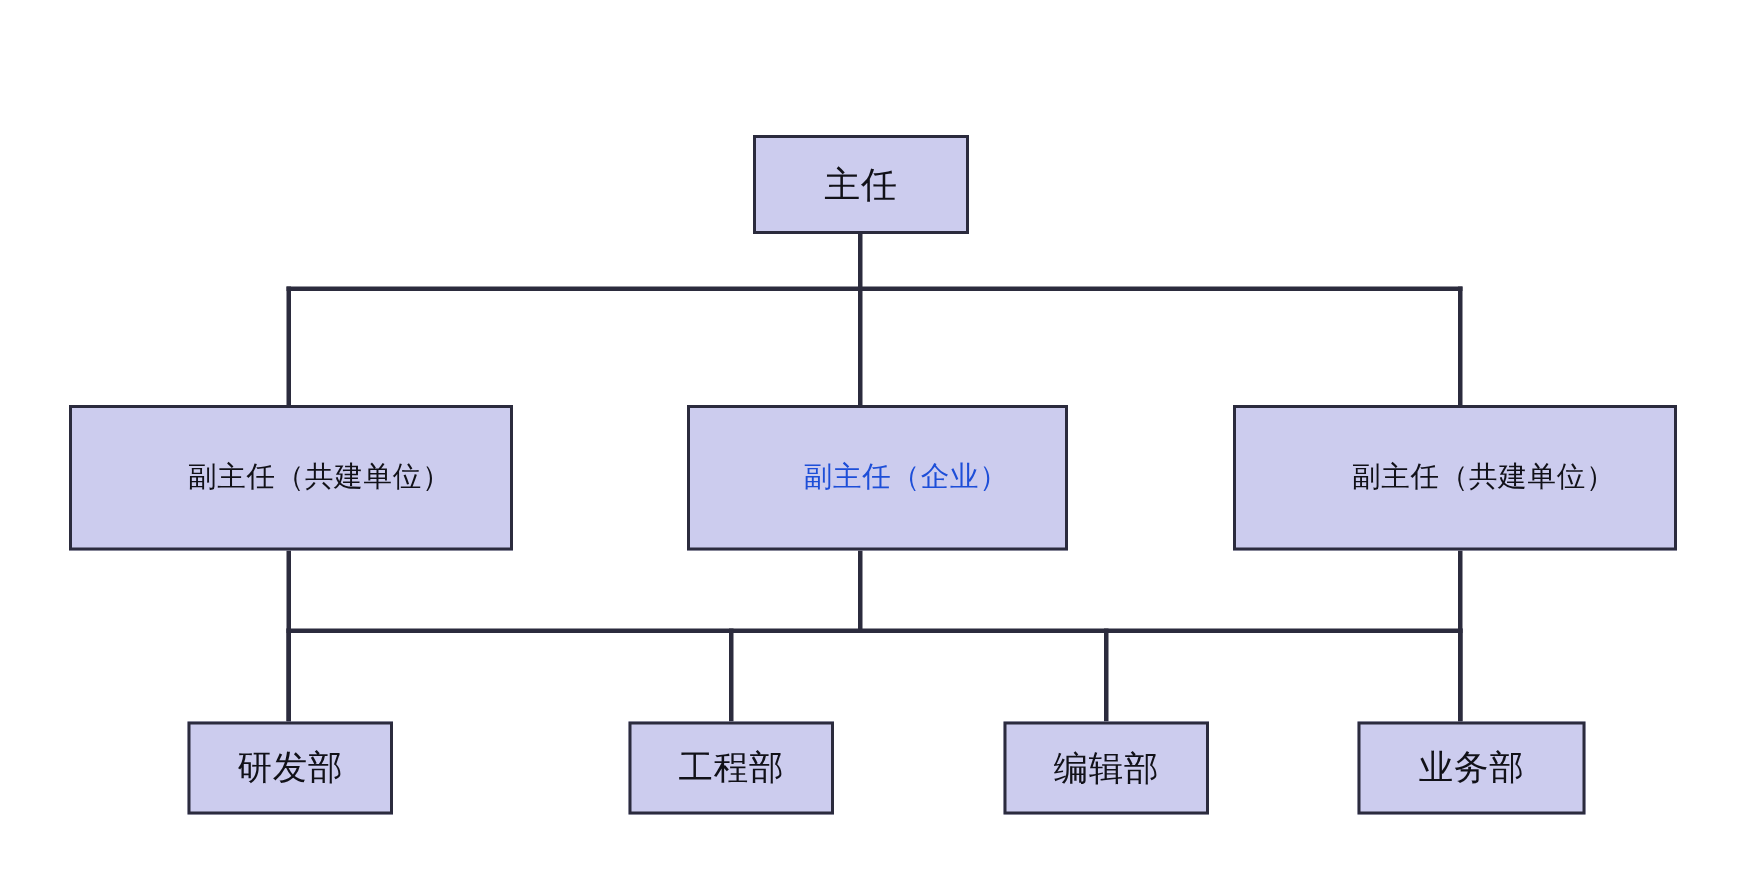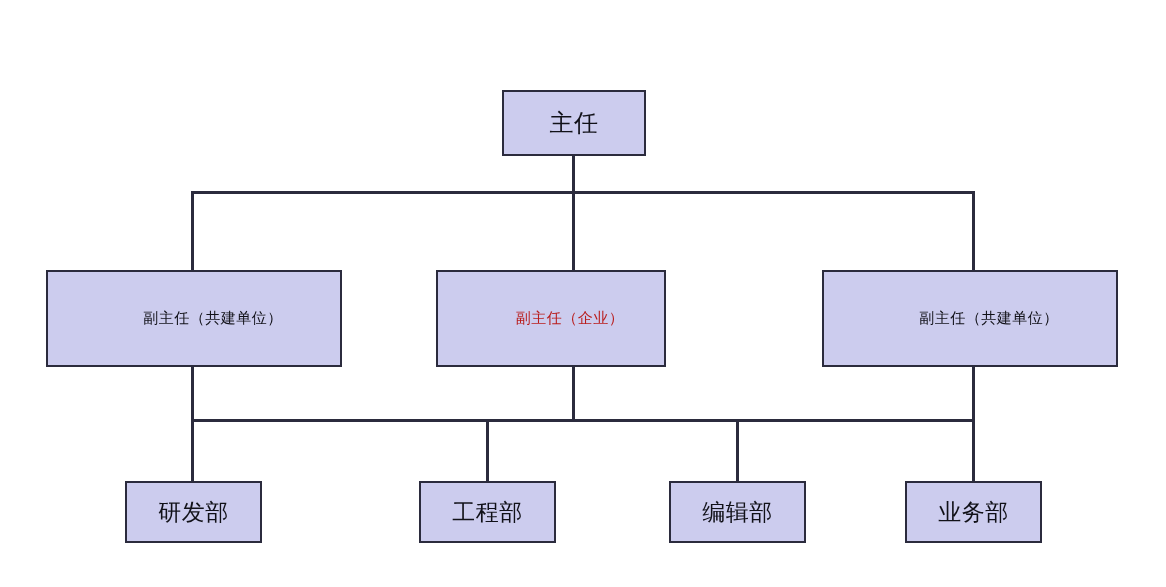--- a/index.html
+++ b/index.html
@@ -28,21 +28,21 @@
     align-items: center;
     justify-content: center;
     color: #111118;
     font-size: 23px;
     line-height: 1;
     letter-spacing: 0.5px;
     white-space: nowrap;
     z-index: 2;
   }
   .node-box.level-0 { font-size: 24px; margin-top: 46px; }
-  .node-box.level-1 { font-size: 15px; padding-left: 38px; }
+  .node-box.level-1 { font-size: 19px; padding-left: 38px; }
   .node-box.level-2 { font-size: 23px; }
   .connector {
     position: absolute;
     background: #2b2b3d;
     z-index: 1;
   }
   .connector.v { width: 3px; }
   .connector.h { height: 3px; }
 </style>
 </head>
@@ -56,19 +56,19 @@
     <div class="connector v" style="left: 191px; top: 367px; background: rgb(43, 43, 61); height: 114px;"></div>
     <div class="connector v" style="left: 572px; top: 367px; background: rgb(43, 43, 61); height: 53px;"></div>
     <div class="connector v" style="left: 972px; top: 367px; background: rgb(43, 43, 61); height: 114px;"></div>
     <div class="connector h" style="left: 191px; top: 419px; background: rgb(43, 43, 61); width: 784px;"></div>
     <div class="connector v" style="left: 191px; top: 419px; background: rgb(43, 43, 61); height: 62px;"></div>
     <div class="connector v" style="left: 486px; top: 419px; background: rgb(43, 43, 61); height: 62px;"></div>
     <div class="connector v" style="left: 736px; top: 419px; background: rgb(43, 43, 61); height: 62px;"></div>
     <div class="connector v" style="left: 972px; top: 419px; background: rgb(43, 43, 61); height: 62px;"></div>
     <div class="node-box level-0" style="left: 502px; top: 44px; width: 144px; height: 66px; background: rgb(204, 204, 238); border-color: rgb(43, 43, 61); color: rgb(17, 17, 24);">主任</div>
     <div class="node-box level-1" style="left: 46px; top: 270px; width: 296px; height: 97px; background: rgb(204, 204, 238); border-color: rgb(43, 43, 61); color: rgb(17, 17, 24);">副主任（共建单位）</div>
-    <div class="node-box level-1" style="left: 436px; top: 270px; width: 230px; height: 97px; background: rgb(204, 204, 238); border-color: rgb(43, 43, 61); color: #b91c1c;">副主任（企业）</div>
+    <div class="node-box level-1" style="left: 458px; top: 270px; width: 254px; height: 97px; background: rgb(204, 204, 238); border-color: rgb(43, 43, 61); color: #1d4ed8;">副主任（企业）</div>
     <div class="node-box level-1" style="left: 822px; top: 270px; width: 296px; height: 97px; background: rgb(204, 204, 238); border-color: rgb(43, 43, 61); color: rgb(17, 17, 24);">副主任（共建单位）</div>
     <div class="node-box level-2" style="left: 419px; top: 481px; width: 137px; height: 62px; background: rgb(204, 204, 238); border-color: rgb(43, 43, 61); color: rgb(17, 17, 24);">工程部</div>
     <div class="node-box level-2" style="left: 125px; top: 481px; width: 137px; height: 62px; background: rgb(204, 204, 238); border-color: rgb(43, 43, 61); color: rgb(17, 17, 24);">研发部</div>
     <div class="node-box level-2" style="left: 669px; top: 481px; width: 137px; height: 62px; background: rgb(204, 204, 238); border-color: rgb(43, 43, 61); color: rgb(17, 17, 24); font-family: Liberation Serif, serif;">编辑部</div>
-    <div class="node-box level-2" style="left: 905px; top: 481px; width: 137px; height: 62px; background: rgb(204, 204, 238); border-color: rgb(43, 43, 61); color: rgb(17, 17, 24);">业务部</div>
+    <div class="node-box level-2" style="left: 905px; top: 481px; width: 152px; height: 62px; background: rgb(204, 204, 238); border-color: rgb(43, 43, 61); color: rgb(17, 17, 24);">业务部</div>
   </div>
 
 </body></html>

